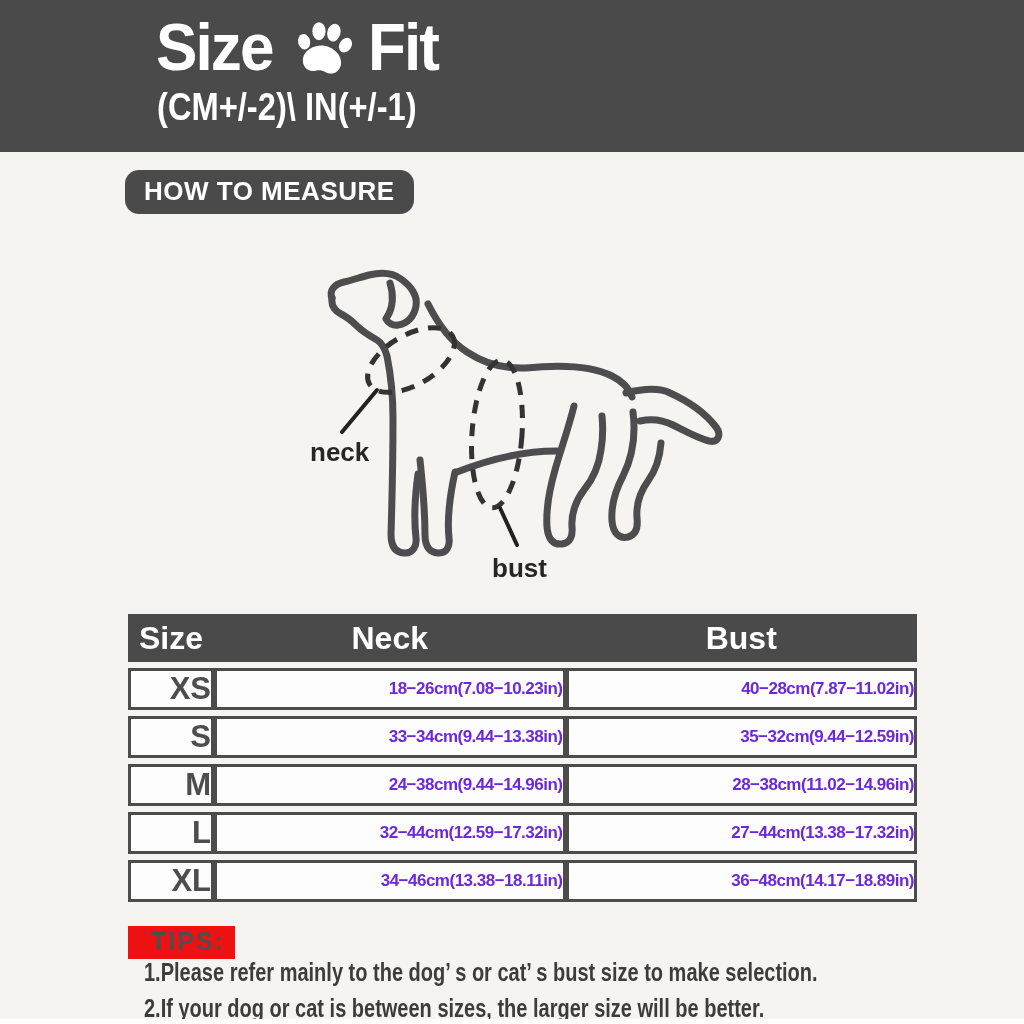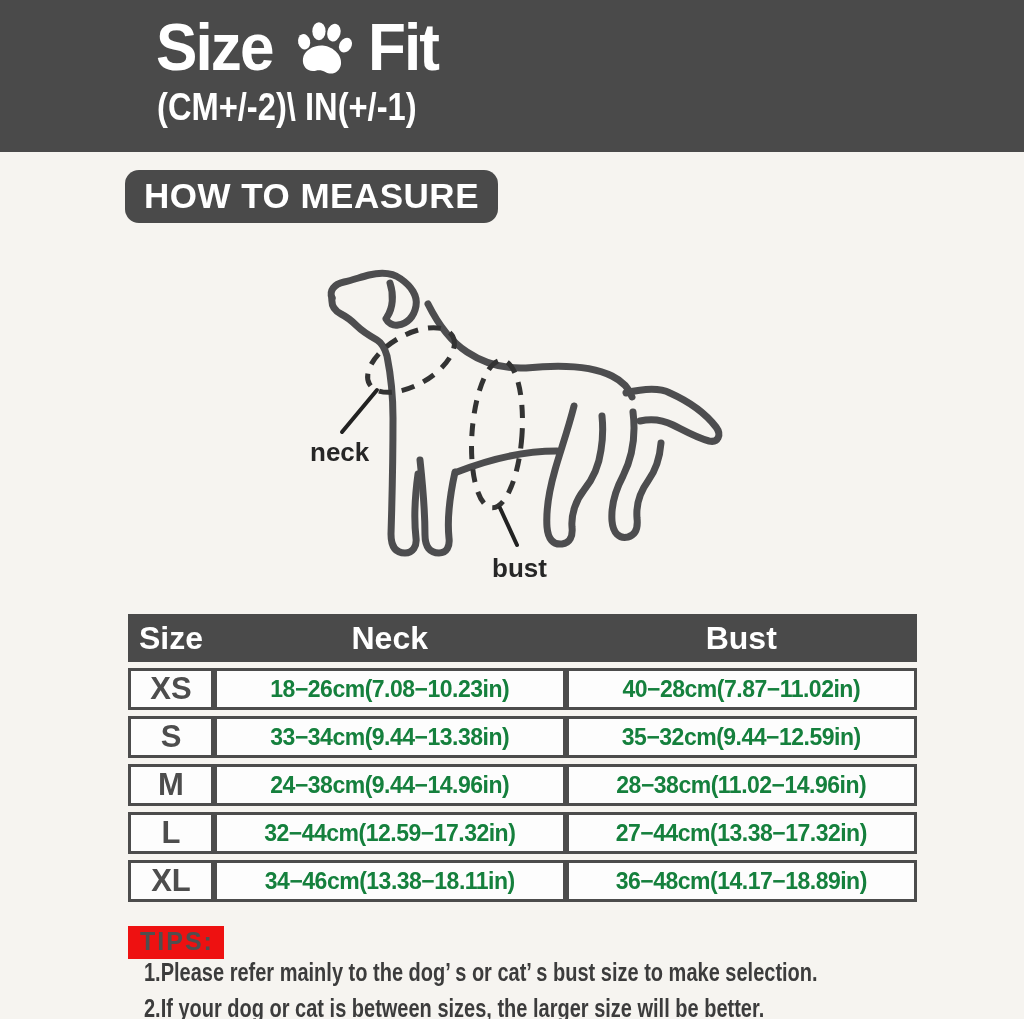--- a/index.html
+++ b/index.html
@@ -29,50 +29,50 @@
   }
   .tolerance {
     position:absolute; left:157px; top:86px;
     color:#ffffff; font-size:38px; font-weight:bold; letter-spacing:0;
     transform:scaleX(0.86); transform-origin:left top; white-space:nowrap;
   }
   
   .htm-badge {
     position:absolute; left:125px; top:170px;
     background:#4a4a4a; color:#ffffff;
-    font-size:35px; font-weight:bold; letter-spacing:0.5px;
+    font-size:26px; font-weight:bold; letter-spacing:0.5px;
     padding:6px 19px 7px 19px; border-radius:14px; white-space:nowrap;
   }
   
   .dog { position:absolute; left:250px; top:250px; }
   .dog text { font-family:"Liberation Sans", sans-serif; font-weight:bold; font-size:26px; fill:#262626; }
   
   table.size-table {
     position:absolute; left:128px; top:608px; width:789px;
     border-collapse:separate; border-spacing:0 6px; table-layout:fixed;
   }
   col.c-size { width:86px; }
   thead td {
     background:#4a4a4a; border:3px solid #4a4a4a; color:#ffffff;
     font-size:32px; font-weight:bold; text-align:center; height:42px; padding:0;
   }
   tbody td {
     background:#fdfdfd; border:3px solid #4c4c4c;
-    text-align:center; vertical-align:middle; height:30px; padding:0;
+    text-align:right; vertical-align:middle; height:30px; padding:0;
     font-weight:bold;
     margin-top:8px;
   }
   td.size-cell { font-size:31px; color:#4d4d4d; }
-  td.val { font-size:23px; color:#15803d; letter-spacing:-0.5px; white-space:nowrap; }
+  td.val { font-size:17px; color:#6d28d9; letter-spacing:-0.5px; white-space:nowrap; }
   
   .tips-label {
     position:absolute; left:128px; top:926px;
     background:#ee1111; color:#4f4f4f;
     font-size:25px; font-weight:bold; letter-spacing:2px;
-    padding:1px 10px 3px 12px;
+    padding:1px 10px 3px 23px;
   }
   .tip {
     position:absolute; left:144px; white-space:nowrap;
     font-size:25px; font-weight:bold; color:#3c3c3c;
     transform:scaleX(0.8); transform-origin:left center;
   }
   .tip1 { top:958px; }
   .tip2 { top:994px; }
 </style>
 </head>

